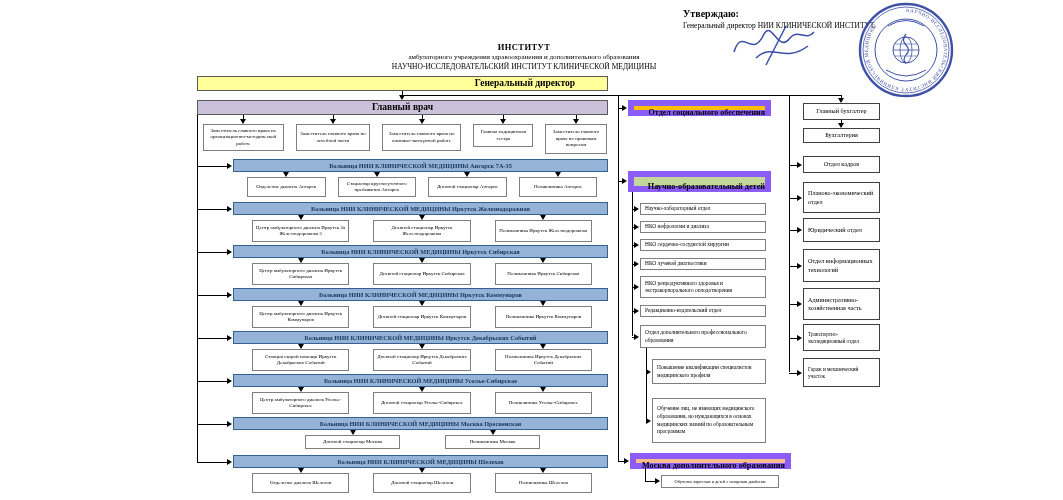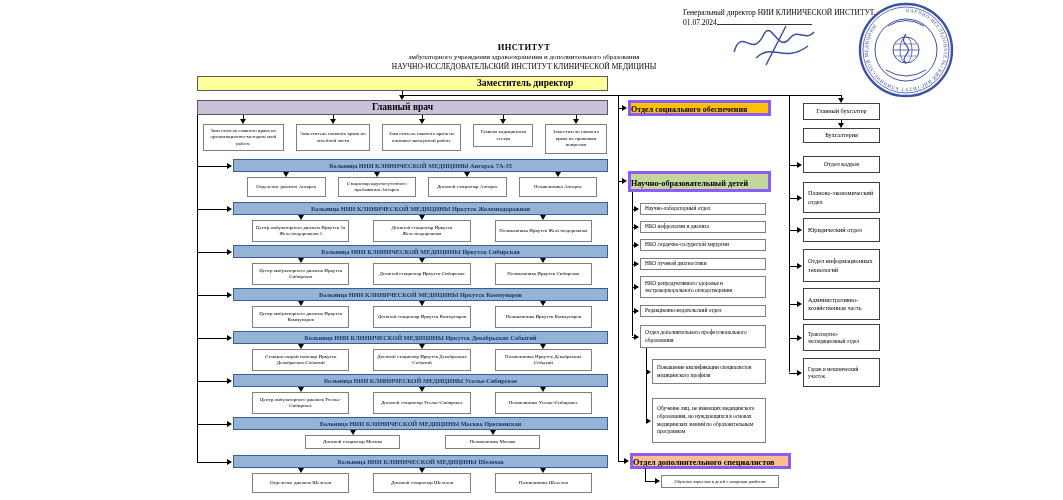--- a/index.html
+++ b/index.html
@@ -41,21 +41,21 @@
     display:flex;align-items:center;justify-content:center;padding:2px;line-height:1.3}
 
   .hosp-header{position:absolute;left:233px;width:375px;height:13px;background:#95B3D7;
     border:1px solid #376092;color:#17375D;font-weight:bold;font-size:6.3px;
     text-align:center;line-height:11px}
   .units{position:absolute;display:flex}
   .unit{border:1px solid #7f7f7f;background:#fff;font-size:5px;text-align:center;
     display:flex;align-items:center;justify-content:center;padding:1px 2px;
     line-height:1.25;flex:1}
 
-  .mid-head{position:absolute;border:3px solid #8b5cf6;font-weight:bold;text-align:left}
+  .mid-head{position:absolute;border:6px solid #8b5cf6;font-weight:bold;text-align:right}
   #social{left:628px;top:100px;width:143px;height:16px;font-size:8px;line-height:14px}
   #science{left:628px;top:171px;width:143px;height:21px;font-size:8.2px;line-height:19px}
   #edu{left:630px;top:453px;width:161px;height:16px;font-size:8.2px;line-height:14px}
 
   .sci-item{position:absolute;left:640px;width:126px;border:1px solid #7f7f7f;
     background:#fff;font-size:5.4px;display:flex;align-items:center;
     padding:1px 4px;line-height:1.35}
   .sub-item{position:absolute;left:652px;width:114px;border:1px solid #7f7f7f;
     background:#fff;font-size:5.4px;display:flex;align-items:center;
     padding:2px 4px;line-height:1.45}
@@ -66,24 +66,22 @@
   .admin{position:absolute;left:803px;width:77px;border:1px solid #404040;background:#fff;
     font-size:6.2px;display:flex;align-items:center;padding:2px 4px;line-height:1.3}
   .admin.center{justify-content:center;text-align:center}
 </style>
 </head>
 <body>
 
 <div id="canvas">
 
   <div id="approval">
+    <div class="appr-title">Утверждаю:</div>
     <div class="appr-line">Генеральный директор НИИ КЛИНИЧЕСКОЙ ИНСТИТУТ.</div>
-    <div class="appr-line">
-      <span>01.07.2024</span><span class="date-line"></span>
-    </div>
   </div>
 
   <svg id="signature" width="92" height="46" viewBox="0 0 92 46">
     <g fill="none" stroke="#1b2f96" stroke-width="1.5" opacity="0.85">
       <path d="M6,32 C14,6 24,40 36,14 C44,0 50,34 62,18 C70,8 78,22 86,12"></path>
       <path d="M28,38 C44,22 56,44 80,26"></path>
       <path d="M58,6 L38,45"></path>
     </g>
   </svg>
 
@@ -109,21 +107,21 @@
     </text>
   </svg>
 
   <div id="title-block">
     <div class="t1">ИНСТИТУТ</div>
     <div class="t2">амбулаторного учреждения здравоохранения и дополнительного образования</div>
     <div class="t3">НАУЧНО-ИССЛЕДОВАТЕЛЬСКИЙ ИНСТИТУТ КЛИНИЧЕСКОЙ МЕДИЦИНЫ</div>
   </div>
 
   <div id="gen-dir" class="bigbar" style="background: rgb(255, 255, 153);">
-    <span id="gen-label">Заместитель директор</span>
+    <span id="gen-label">Генеральный директор</span>
   </div>
 
   <div id="chief" class="bigbar" style="background: rgb(204, 193, 218);">Главный врач</div>
 
   <div id="deputies">
       <div class="deputy" style="width: 100px; height: 27px;">Заместитель главного врача по организационно-методической работе</div>
       <div class="deputy" style="width: 92px; height: 27px;">Заместитель главного врача по лечебной части</div>
       <div class="deputy" style="width: 98px; height: 27px;">Заместитель главного врача по клинико-экспертной работе</div>
       <div class="deputy" style="width: 74px; height: 23px;">Главная медицинская сестра</div>
       <div class="deputy" style="width: 76px; height: 30px;">Заместитель главного врача по правовым вопросам</div>
@@ -187,21 +185,21 @@
       <div class="sci-item" style="top: 239px; height: 12px;">НКО сердечно-сосудистой хирургии</div>
       <div class="sci-item" style="top: 258px; height: 12px;">НКО лучевой диагностики</div>
       <div class="sci-item" style="top: 276px; height: 22px;">НКО репродуктивного здоровья и экстракорпорального оплодотворения</div>
       <div class="sci-item" style="top: 305px; height: 12px;">Редакционно-издательский отдел</div>
       <div class="sci-item" style="top: 325px; height: 23px;">Отдел дополнительного профессионального образования</div>
     </div>
   <div id="sub-items">
       <div class="sub-item" style="top: 359px; height: 25px;">Повышение квалификации специалистов медицинского профиля</div>
       <div class="sub-item" style="top: 398px; height: 45px;">Обучение лиц, не имеющих медицинского образования, но нуждающихся в основах медицинских знаний по образовательным программам</div>
     </div>
-  <div id="edu" class="mid-head" style="background: rgb(250, 191, 143);">Отдел дополнительного специалистов</div>
+  <div id="edu" class="mid-head" style="background: rgb(250, 191, 143);">Москва дополнительного образования</div>
   <div id="edu-items">
       <div class="edu-item">Обучение взрослых и детей с сахарным диабетом</div>
     </div>
 
   <div id="admin-col">
       <div class="admin center" style="top: 103px; height: 17px;">Главный бухгалтер</div>
       <div class="admin center" style="top: 128px; height: 15px;">Бухгалтерия</div>
       <div class="admin center" style="top: 156px; height: 17px;">Отдел кадров</div>
       <div class="admin" style="top: 182px; height: 31px;">Планово-экономический отдел</div>
       <div class="admin" style="top: 218px; height: 24px;">Юридический отдел</div>

